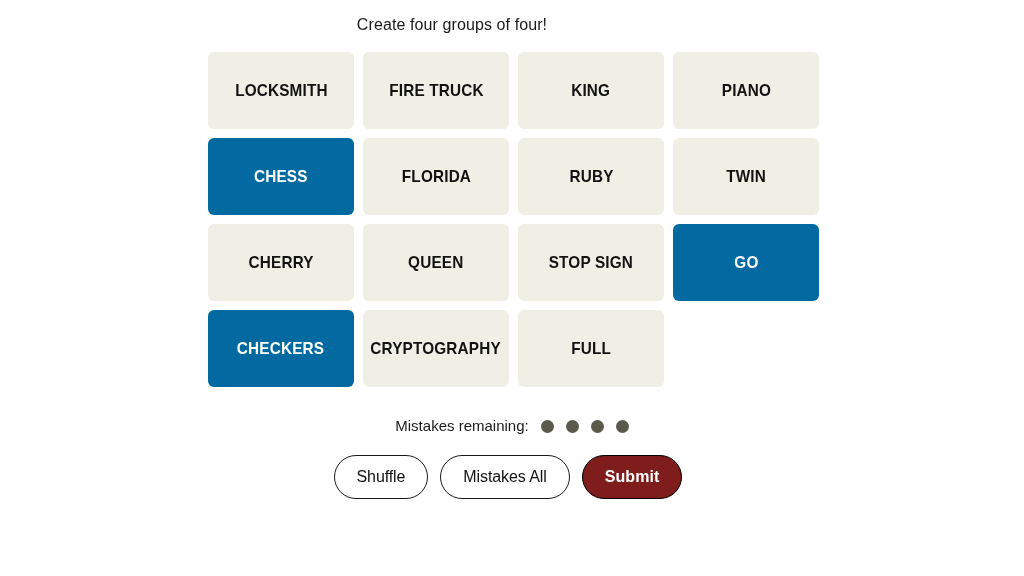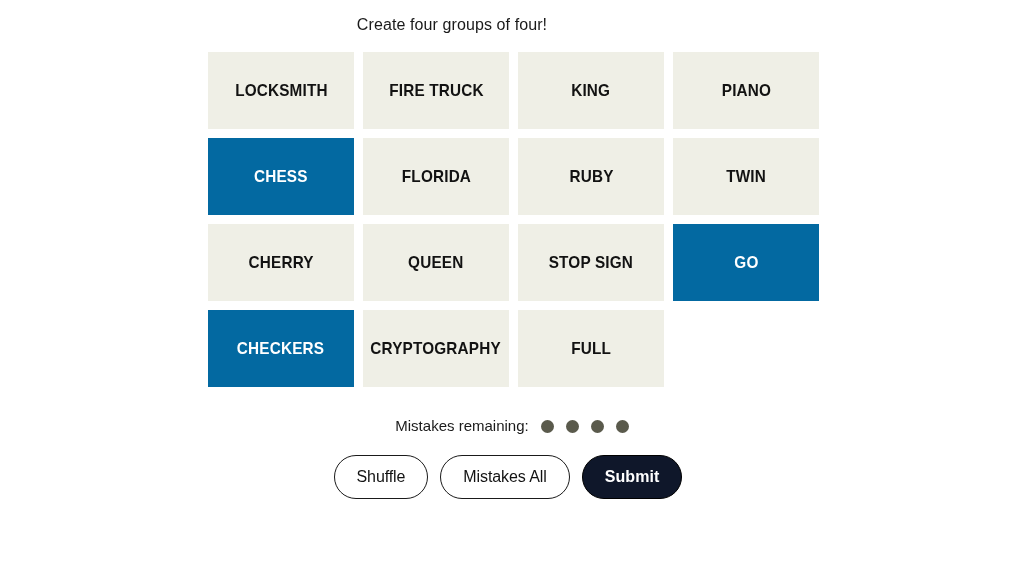--- a/index.html
+++ b/index.html
@@ -37,21 +37,21 @@
     top: 52px;
     width: 610px;
     height: 338px;
     display: grid;
     grid-template-columns: repeat(4, 146px);
     grid-template-rows: repeat(4, 77px);
     column-gap: 9px;
     row-gap: 9px;
   }
   .tile {
-    border-radius: 0;
+    border-radius: 6px;
     display: flex;
     align-items: center;
     justify-content: center;
     text-align: center;
     box-sizing: border-box;
     padding: 0 4px;
     cursor: pointer;
     user-select: none;
     overflow: hidden;
   }
@@ -135,21 +135,21 @@
     white-space: nowrap;
   }
   .action-btn.outline {
     background: #ffffff;
     border: 1.5px solid #1a1a1a;
     color: #121212;
     font-weight: 400;
     letter-spacing: -0.1px;
   }
   .action-btn.filled {
-    background: #0f172a;
+    background: #7f1d1d;
     border: 1.5px solid #000000;
     color: #ffffff;
     font-weight: 700;
     letter-spacing: 0.1px;
   }
 </style>
 </head>
 <body>
 
 <div id="game-title">Create four groups of four!</div>

